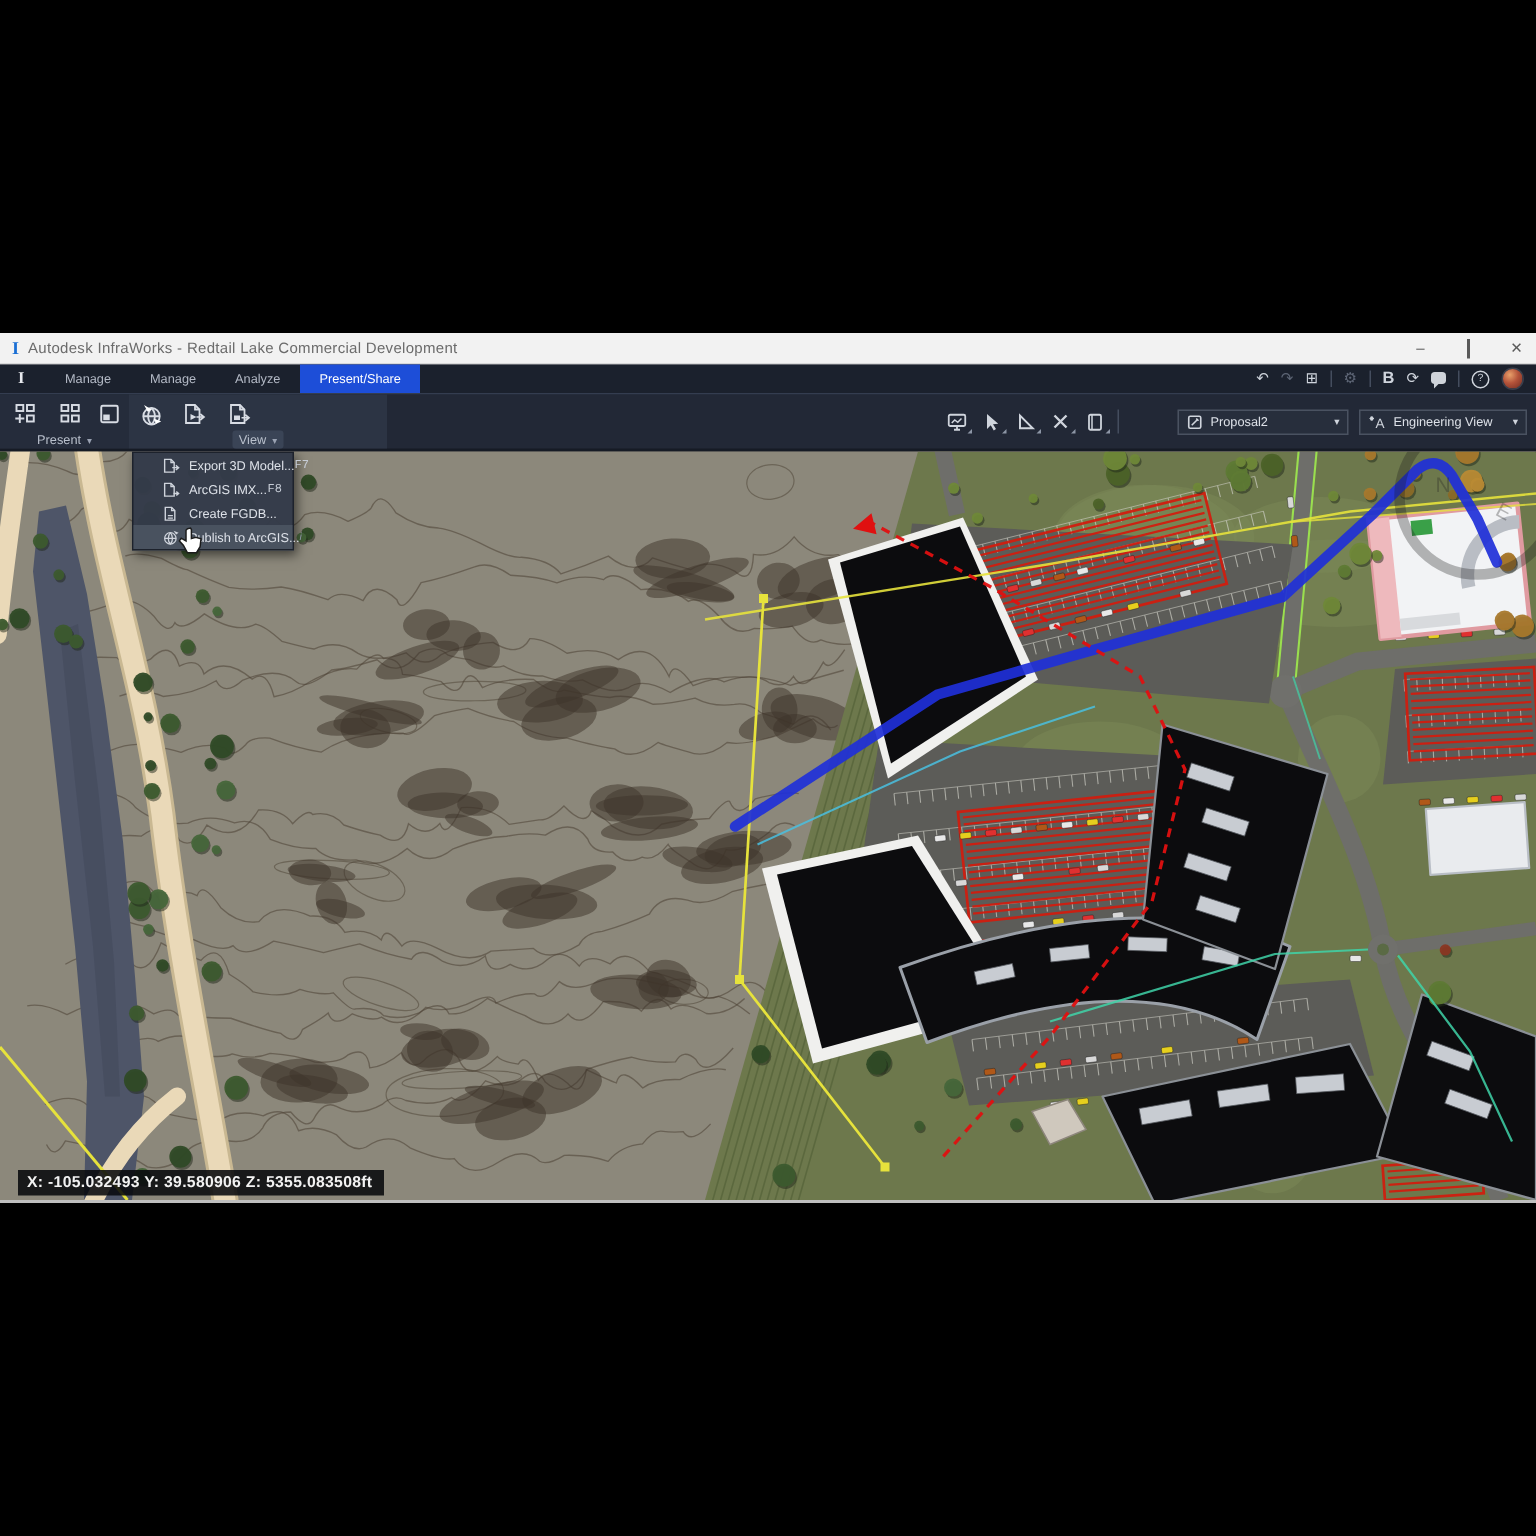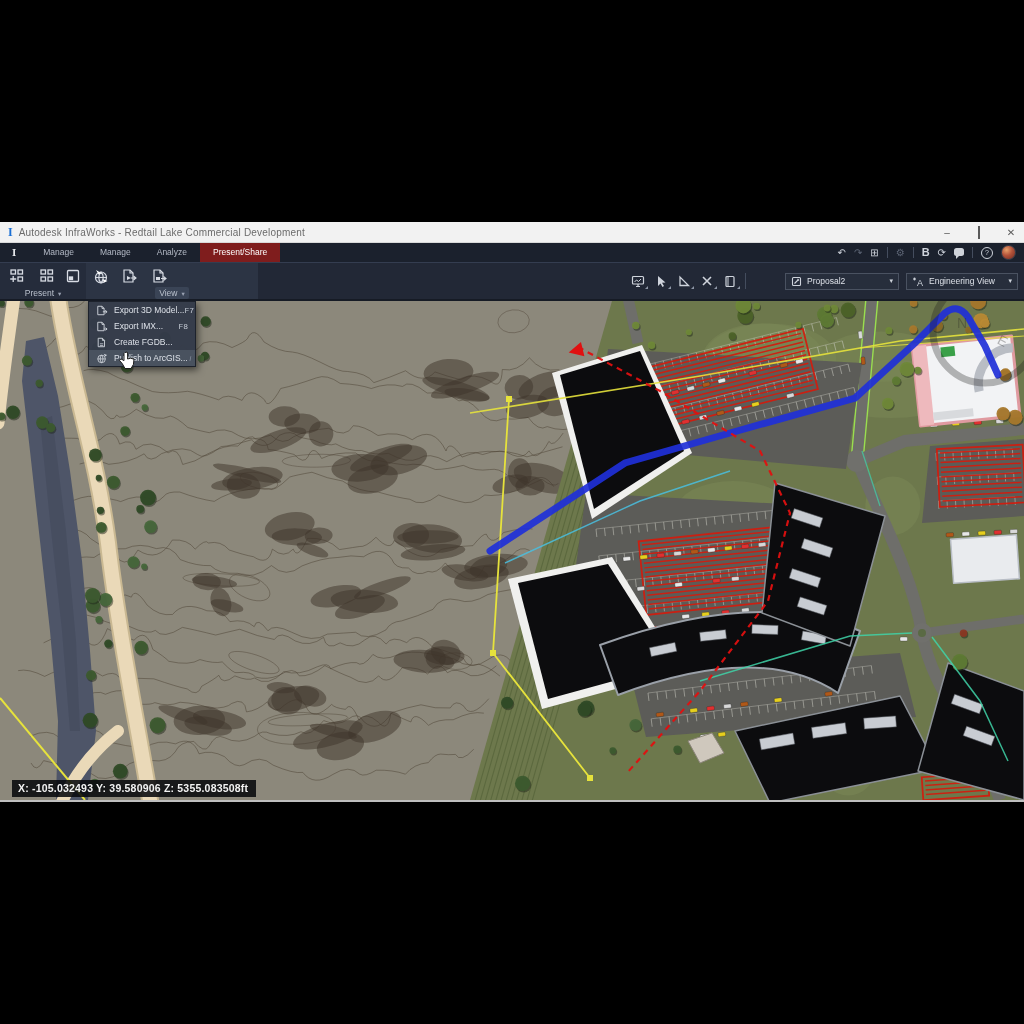--- a/index.html
+++ b/index.html
@@ -12,21 +12,21 @@
   .app-glyph{color:#1a6fd4;font-family:"Liberation Serif",serif;font-weight:bold;font-size:12px;margin:0 6px 0 8px;}
   .title-text{color:#6b6b6b;font-size:10px;letter-spacing:.2px;}
   .win-controls{position:absolute;right:6px;top:0;height:20px;display:flex;align-items:center;gap:18px;}
   .win-btn{color:#5a5a5a;font-size:10px;width:14px;text-align:center;cursor:default;}
   .maxbox{width:7px;height:7px;border:1px solid #5a5a5a;}
 
   
   .tabrow{position:absolute;top:21px;left:0;width:100%;height:19px;background:#1b212d;display:flex;align-items:stretch;border-bottom:1px solid #343d50;}
   .ribbon-logo{color:#e8eaee;font-family:"Liberation Serif",serif;font-weight:bold;font-size:11px;line-height:19px;padding:0 14px 0 12px;}
   .tab{color:#b4bac6;font-size:8.5px;line-height:19px;padding:0 13px;cursor:default;}
-  .tab.active{background:#7f1d1d;color:#fff;}
+  .tab.active{background:#1d4ed8;color:#fff;}
   .tab-icons{position:absolute;right:8px;top:0;height:19px;display:flex;align-items:center;gap:8px;}
   .ticon{color:#cfd4dc;font-size:10px;line-height:1;}
   .ticon.dim{color:#5d6575;}
   .vsep{width:1px;height:11px;background:#444d5e;}
   .chat{width:10px;height:8px;background:#cfd3da;border-radius:2.5px;position:relative;margin-top:-2px;}
   .chat-tail{position:absolute;left:2px;bottom:-3px;width:0;height:0;border:3px solid transparent;border-top-color:#cfd3da;border-left-color:#cfd3da;}
   .help-circ{width:10px;height:10px;border:1px solid #cfd4dc;border-radius:50%;color:#cfd4dc;font-size:7px;line-height:10px;text-align:center;}
   .avatar{width:13px;height:13px;border-radius:50%;background:radial-gradient(circle at 35% 30%, #e8a06a 0%, #b4533a 45%, #6e2a20 100%);border:1px solid #3a3f4c;}
 
   
@@ -44,21 +44,21 @@
   .combo .carr{margin-left:auto;font-size:7px;color:#cfd4dc;}
   .combo-proposal{width:102px;margin-left:32px;}
   .combo-view{width:100px;}
 
   
   .viewport{position:absolute;top:79px;left:0;width:1024px;height:499px;overflow:hidden;background:#8c887b;}
   .scene{position:absolute;top:0;left:0;}
 
   
   .menu{position:absolute;left:88px;top:0;width:106px;background:rgba(52,59,73,.97);border:1px solid #1d222c;box-shadow:2px 3px 7px rgba(0,0,0,.55);z-index:20;}
-  .mitem{height:16px;display:flex;align-items:center;padding-left:7px;cursor:default;}
+  .mitem{height:16px;display:flex;align-items:center;padding-left:19px;cursor:default;}
   .mitem.hl{background:#49525f;}
   .mitem .mico{width:12px;height:11px;margin-right:6px;flex:0 0 auto;}
   .mitem .mlabel{flex:1;font-size:8.5px;color:#dde1e8;white-space:nowrap;}
   .mitem .mshort{font-size:8px;color:#c6ccd6;padding-right:7px;font-family:Liberation Mono, monospace;}
   .mitem .mtrail{font-size:7px;color:#8d95a4;padding-right:4px;font-style:italic;}
 
   
   .coords{position:absolute;left:12px;bottom:3px;background:rgba(8,9,12,.88);color:#f2f2f2;
     font-size:10.5px;font-weight:bold;letter-spacing:.2px;padding:2px 8px 3px 6px;z-index:15;white-space:nowrap;}
 
@@ -1135,21 +1135,21 @@
           </svg>
           <span class="mlabel">Export 3D Model...</span>
           <span class="mshort">F7</span>
         </div>
         <div class="mitem">
           <svg class="mico" viewBox="0 0 14 13" fill="none" stroke="#cfd4dc" stroke-width="1.1">
             <path d="M2 1.5 h5 l2.5 2.5 v7.5 h-7.5 z"></path>
               <path d="M7 1.5 v2.5 h2.5"></path>
               <path d="M9 9.5 h4 m-1.8-1.6 l1.8 1.6 -1.8 1.6"></path>
           </svg>
-          <span class="mlabel">Export IMX...</span>
+          <span class="mlabel">ArcGIS IMX...</span>
           <span class="mshort">F8</span>
         </div>
         <div class="mitem">
           <svg class="mico" viewBox="0 0 14 13" fill="none" stroke="#cfd4dc" stroke-width="1.1">
             <path d="M2.5 1.5 h5 l2.5 2.5 v7.5 h-7.5 z"></path>
               <path d="M7.5 1.5 v2.5 h2.5"></path>
               <path d="M4.5 8 h4 M4.5 10 h4" stroke-width=".9"></path>
           </svg>
           <span class="mlabel">Create FGDB...</span>
           <span class="mshort"></span>

